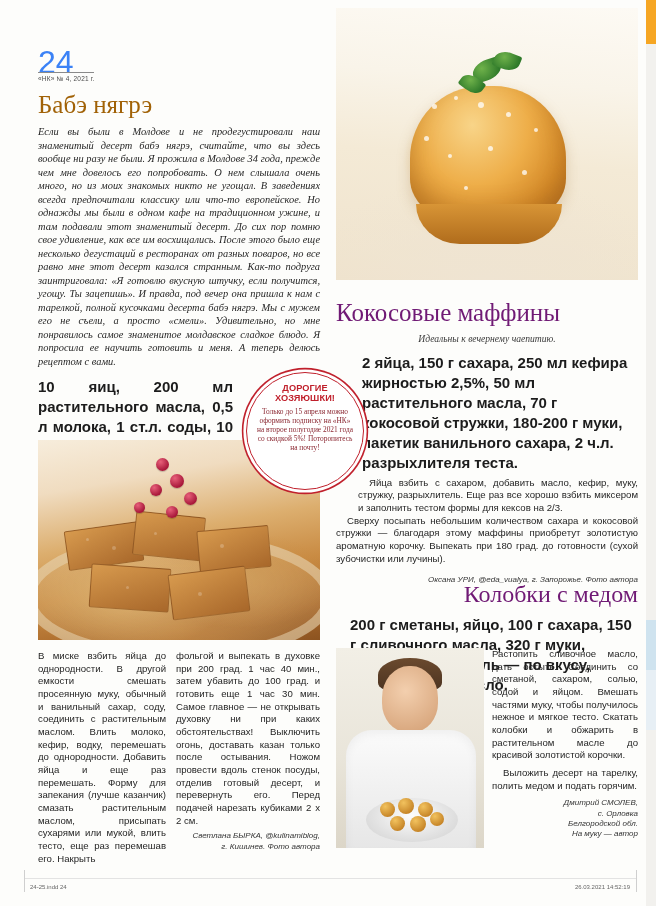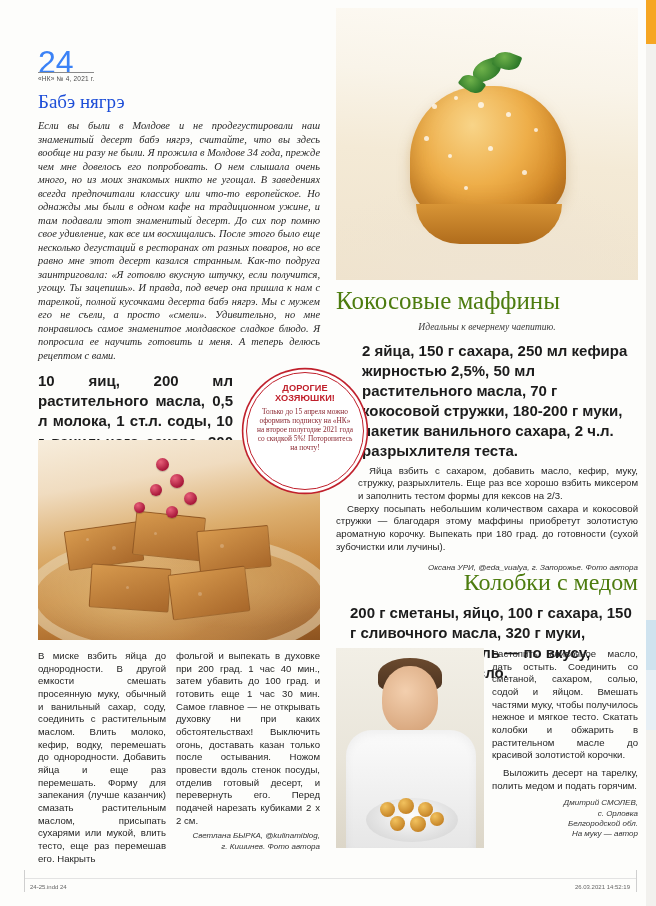--- a/index.html
+++ b/index.html
@@ -45,24 +45,24 @@
     position: absolute; right: 28px; top: 46px;
     font-size: 10.5px; font-weight: bold; color: #3c3c3c;
     letter-spacing: 1.4px;
   }
 
   
   .col-left { position: absolute; left: 38px; top: 92px; width: 282px; }
 
   h1.recipe-title {
     font-family: "Liberation Serif", serif;
-    font-size: 19px; color: #1d4ed8; font-weight: normal;
+    font-size: 25px; color: #a16207; font-weight: normal;
     line-height: 1.0; margin-bottom: 8px;
   }
-  h1.recipe-title.red { color: #4d7c0f; }
+  h1.recipe-title.red { color: #701a75; margin-top: 12px; }
 
   .lede {
     font-family: "Liberation Serif", serif;
     font-style: italic; font-size: 10.4px; line-height: 1.30;
     color: #262626; text-align: justify;
   }
   .kicker {
     font-family: "Liberation Serif", serif;
     font-style: italic; font-size: 9.6px; color: #3a3a3a;
     margin-bottom: 5px;

